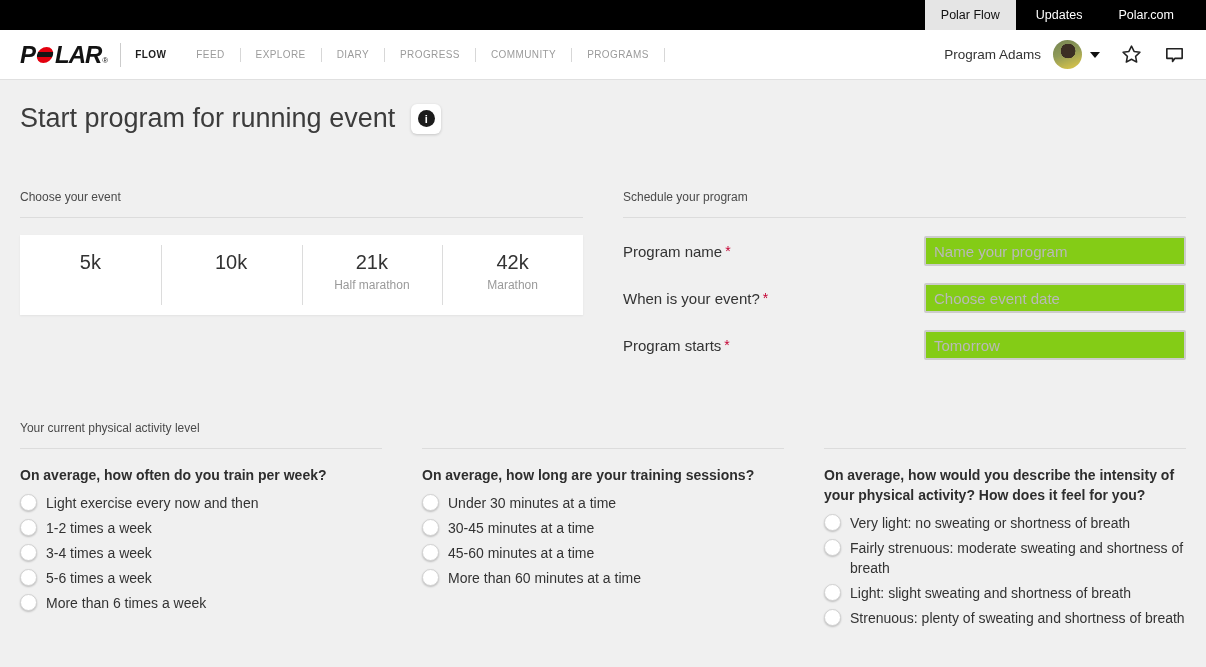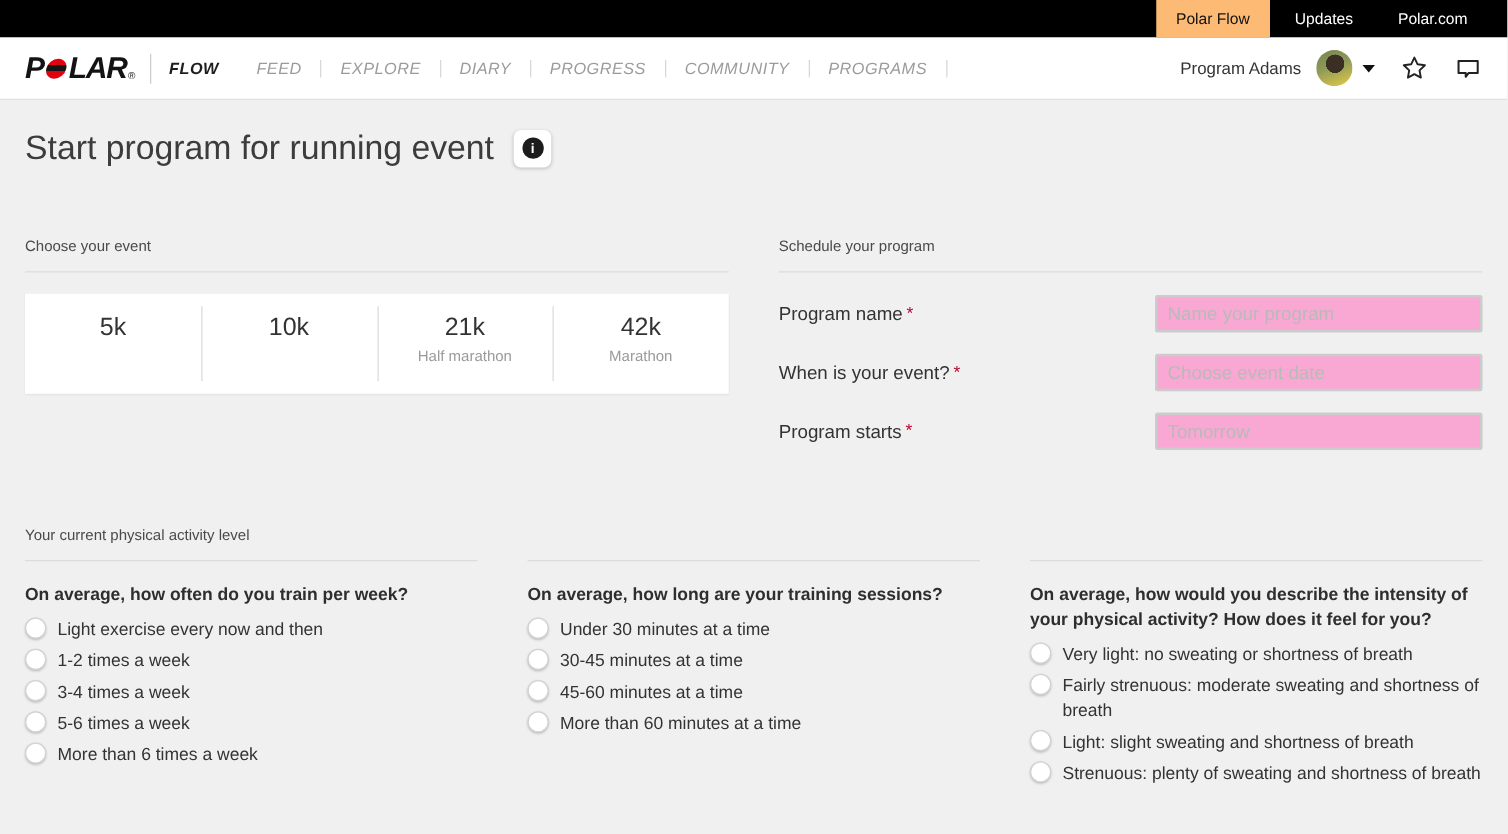--- a/index.html
+++ b/index.html
@@ -2,33 +2,33 @@
 <html><head>
 <meta charset="utf-8">
 <style>
   * { margin:0; padding:0; box-sizing:border-box; }
   html,body { width:1206px; height:667px; overflow:hidden; }
   body { font-family:"Liberation Sans", sans-serif; background:#f0f0f0; }
 
   
   .topbar { height:30px; background:#000; display:flex; justify-content:flex-end; align-items:stretch; padding-right:16px; }
   .topbar-tab { display:flex; align-items:center; padding:0 16px; color:#fff; font-size:12.5px; cursor:pointer; }
-  .topbar-tab.active { background:#fdba74; color:#111; }
+  .topbar-tab.active { background:#e5e5e5; color:#111; }
   .topbar-tab + .topbar-tab { margin-left:4px; }
 
   
   .navbar { height:50px; background:#fff; border-bottom:1px solid #e0e0e0; display:flex; align-items:center; padding:0 20px; }
   .logo { display:flex; align-items:center; cursor:pointer; }
   .logo-letters { font-size:24px; font-weight:900; font-style:italic; color:#131313; letter-spacing:-1px; }
   .logo-o { display:inline-block; width:16px; height:16px; border-radius:50%; margin:0 2px;
             background:linear-gradient(to bottom,#e3000e 0 32%,#151515 32% 60%,#e3000e 60% 100%);
             transform:skewX(-12deg); }
   .logo-reg { font-size:8px; color:#131313; position:relative; top:6px; margin-left:1px; }
   .brand-sep { border-left:1px solid #ccc; height:24px; margin:0 14px 0 12px; }
-  .nav-link { font-size:13px; color:#9b9b9b; letter-spacing:.4px; cursor:pointer; white-space:nowrap;font-style:italic; }
+  .nav-link { font-size:10px; color:#9b9b9b; letter-spacing:.4px; cursor:pointer; white-space:nowrap; }
   .nav-link.active { color:#1e1e1e; font-weight:700; }
   .nav-pipe { border-left:1px solid #d7d7d7; height:14px; margin:0 15px; }
   .nav-gap { width:30px; }
   .nav-right { margin-left:auto; display:flex; align-items:center; }
   .user-name { font-size:13.5px; color:#333; cursor:pointer; }
   .avatar { width:29px; height:29px; border-radius:50%; margin-left:12px; cursor:pointer;
             background: radial-gradient(circle at 52% 38%, #3b2f23 0 31%, rgba(0,0,0,0) 32%),
                         linear-gradient(160deg,#758452 0%,#8f9a58 45%,#cdbd4c 85%,#d8c94f 100%); }
   .caret { width:0; height:0; border-left:5px solid transparent; border-right:5px solid transparent;
            border-top:6px solid #111; margin-left:8px; cursor:pointer; }
@@ -53,21 +53,21 @@
   .event-cell + .event-cell::after { content:""; position:absolute; left:0; top:10px; bottom:10px; width:1px; background:#dcdcdc; }
   .event-distance { font-size:20px; color:#333; }
   .event-sub { font-size:12px; color:#9a9a9a; margin-top:4px; }
 
   
   .form { margin-top:17px; }
   .form-row { display:flex; align-items:center; justify-content:space-between; height:32px; margin-bottom:15px; }
   .form-label { font-size:15px; color:#333; }
   .required { color:#c40233; margin-left:3px; font-size:14px; position:relative; top:-1px; }
   .text-input { width:262px; height:30px; border:2px solid #ccc; border-radius:2px; padding:0 8px;
-                font-size:15px; color:#333; background:#f9a8d4; font-family:"Liberation Sans",sans-serif; outline:none; }
+                font-size:15px; color:#333; background:#84cc16; font-family:"Liberation Sans",sans-serif; outline:none; }
   .text-input::placeholder { color:#b9b9b9; }
 
   
   .activity { margin-top:45px; }
   .activity-grid { display:grid; grid-template-columns:1fr 1fr 1fr; column-gap:40px; }
   .group-question { font-size:14px; font-weight:700; color:#2e2e2e; line-height:20px; margin-top:16px; }
   .options { margin-top:8px; }
   .option-row { display:flex; align-items:flex-start; margin-bottom:5px; cursor:pointer; }
   .radio { width:17px; height:17px; border-radius:50%; background:#fff; border:1px solid #d2d2d2;
            box-shadow:0 1px 2px rgba(0,0,0,.22); flex:none; margin-right:9px; margin-top:1px; }

